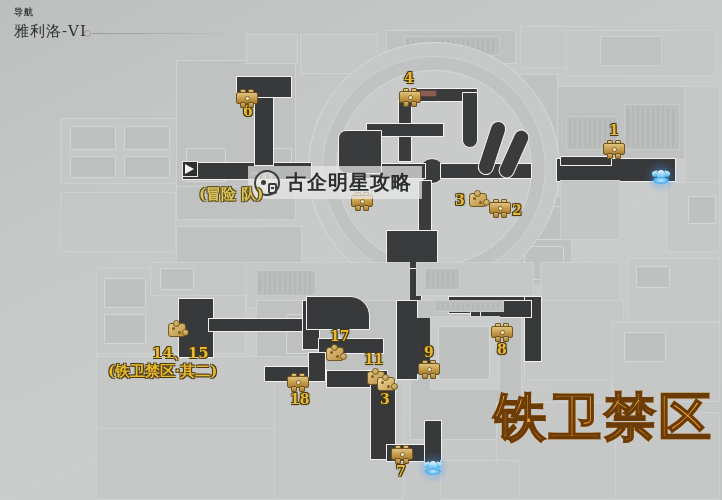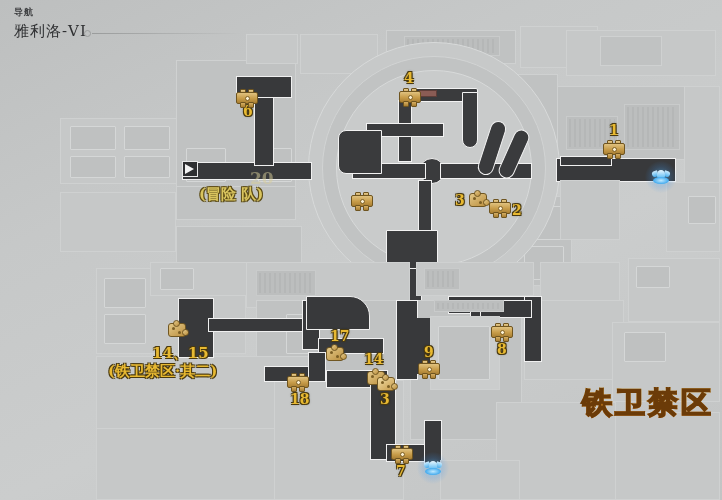--- a/index.html
+++ b/index.html
@@ -118,21 +118,21 @@
              font-family:"DejaVu Sans","Liberation Sans",sans-serif; }
   .wmghost { position:absolute; z-index:34; opacity:.5; }
   .wmghost .g { font-size:17px; color:#d9cf9a; font-weight:bold;
                 font-family:"DejaVu Serif","Liberation Serif",serif; }
 
   .advtxt { position:absolute; left:199px; top:185px; z-index:36; font-size:15px; font-weight:bold;
             color:#d9c45e; white-space:nowrap; font-family:"DejaVu Serif","Liberation Serif",serif;
             text-shadow:-1px -1px 0 #5c4c16,1px -1px 0 #5c4c16,-1px 1px 0 #5c4c16,1px 1px 0 #5c4c16; }
 
   
-  .bigtitle { position:absolute; right:8px; top:383px; z-index:38; font-size:30px; font-weight:bold;
+  .bigtitle { position:absolute; right:8px; top:383px; z-index:38; font-size:52px; font-weight:bold;
               letter-spacing:3px; font-family:"DejaVu Serif","Liberation Serif",serif;
               background:linear-gradient(180deg,#ffd75e 0%,#f6a32a 48%,#e2771a 100%);
               -webkit-background-clip:text; background-clip:text; color:transparent;
               -webkit-text-stroke:1.5px #6b3b08; white-space:nowrap; }
   .subtitle { position:absolute; right:8px; top:433px; z-index:38; font-size:31px; font-weight:bold;
               letter-spacing:2px; font-family:"DejaVu Serif","Liberation Serif",serif;
               color:#f0a531; -webkit-text-stroke:1px #b9641a; white-space:nowrap; }
 </style>
 </head>
 <body>
@@ -388,21 +388,21 @@
 
   <div class="mk" style="left:366px; top:368px;">
     <div class="puz">
       <span class="b"></span>
         <span class="n1"></span>
         <span class="n2"></span>
       <span class="d1"></span>
         <span class="d2"></span>
     </div>
   </div>
-  <div class="num" style="left:364px; top:352px;">14</div>
+  <div class="num" style="left:364px; top:352px;">11</div>
 
   <div class="mk" style="left:376px; top:374px;">
     <div class="puz">
       <span class="b" style="background:linear-gradient(145deg,#f0dca6,#c89c4a);"></span>
       <span class="n1"></span>
         <span class="n2"></span>
       <span class="d1"></span>
         <span class="d2"></span>
     </div>
   </div>
@@ -444,16 +444,23 @@
   </div>
   <div class="num" style="left:396px; top:464px;">7</div>
 
   <div class="lbl" style="left:152px; top:344px; font-size:15px;">14、15</div>
   <div class="lbl" style="left:108px; top:362px; font-size:15px;">(铁卫禁区·其二)</div>
 
   <div class="wmghost" style="left:250px; top:168px;">
     <span class="g">20</span>
   </div>
   <div class="advtxt">(冒险            队)</div>
+  <div class="wm">
+    <span class="logo">
+      <span class="eye"></span>
+      <span class="bk"></span>
+    </span>
+    <span class="txt">古企明星攻略</span>
+  </div>
 
   <div class="bigtitle">铁卫禁区</div>
 
 </div>
 
 </body></html>

